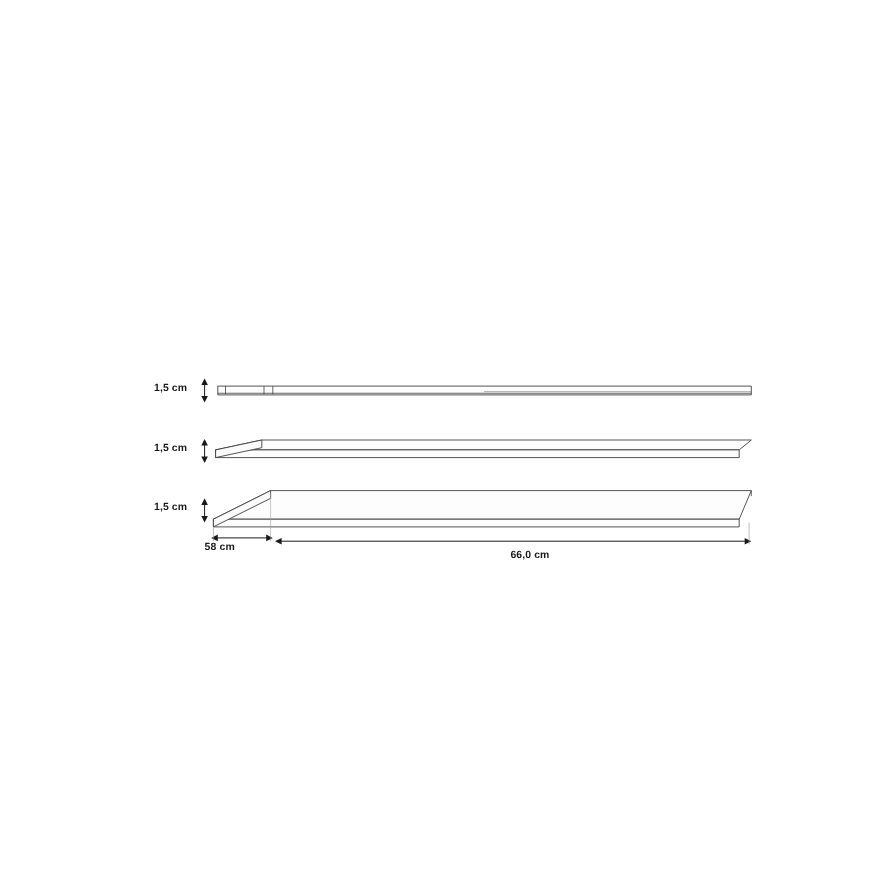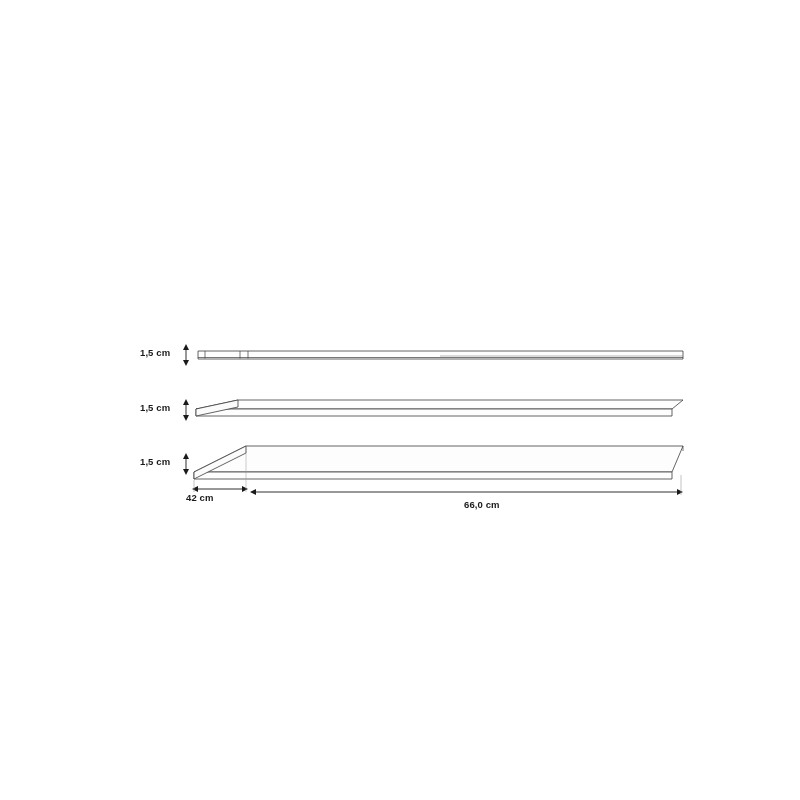--- a/index.html
+++ b/index.html
@@ -113,17 +113,17 @@
     </g>
 
   </svg>
 
   <div class="dim-label" id="lbl-h1">1,5 cm</div>
 
   <div class="dim-label" id="lbl-h2">1,5 cm</div>
 
   <div class="dim-label" id="lbl-h3">1,5 cm</div>
 
-  <div class="dim-label" id="lbl-depth">42 cm</div>
+  <div class="dim-label" id="lbl-depth">58 cm</div>
 
   <div class="dim-label" id="lbl-width">66,0 cm</div>
 
 </div>
 
 </body></html>

